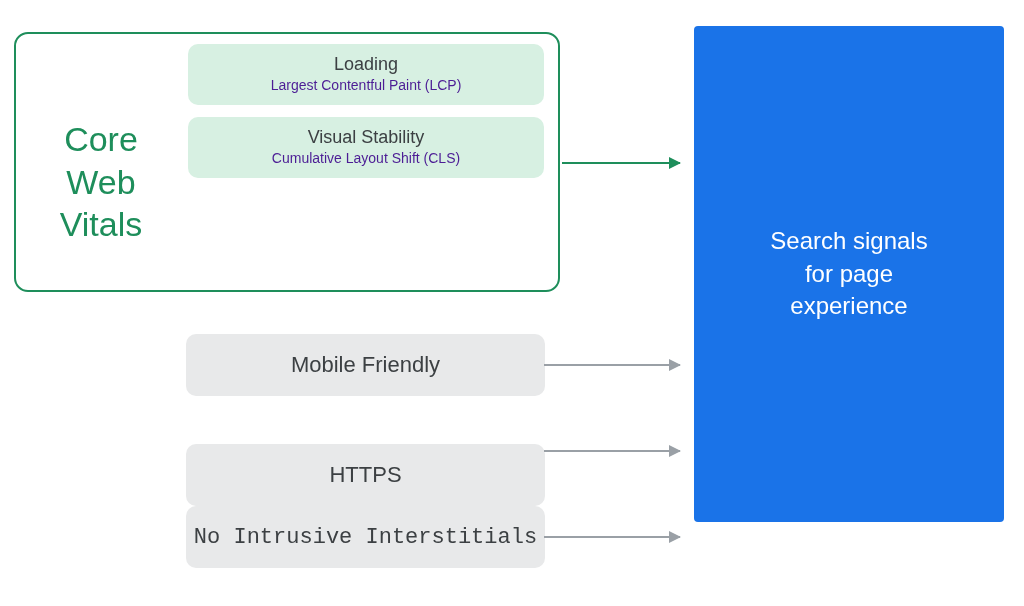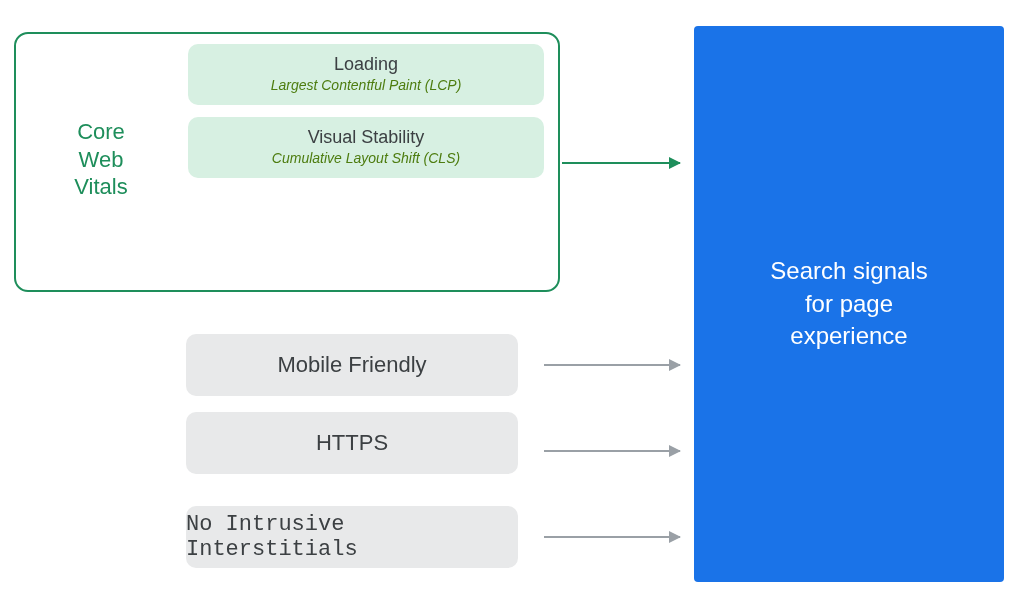--- a/index.html
+++ b/index.html
@@ -1,35 +1,35 @@
 <!DOCTYPE html>
 <html><head>
   <meta charset="utf-8">
   <style>
     * { margin:0; padding:0; box-sizing:border-box; }
     body { font-family: "Google Sans", Arial, Helvetica, sans-serif; width:1024px; height:606px; background:#fff; position:relative; }
     .stage { position:relative; width:1024px; height:606px; }
 
     
     .cwv-box { position:absolute; left:14px; top:32px; width:546px; height:260px; border:2px solid #1e8e5b; border-radius:14px; background:#fff; }
-    .cwv-label { position:absolute; left:15px; top:84px; width:140px; text-align:center; color:#1e8e5b; font-size:22px; font-weight:500; line-height:1.25; }
+    .cwv-label { position:absolute; left:15px; top:84px; width:140px; text-align:center; color:#1e8e5b; font-size:34px; font-weight:500; line-height:1.25; }
     .vitals { position:absolute; left:172px; top:10px; width:356px; }
     .vital { background:#d7f0e2; border-radius:10px; padding:10px 8px 12px; text-align:center; margin-bottom:12px; }
     .vital:last-child { margin-bottom:12px; }
     .vital .title { color:#3c4043; font-size:18px; font-weight:500; }
-    .vital .sub   { color:#4d7c0f; font-size:14px; margin-top:2px;font-style:italic; }
+    .vital .sub   { color:#4c1d95; font-size:14px; margin-top:2px; }
 
     
-    .pill { position:absolute; left:186px; width:332px; height:62px; background:#e8e9ea; border-radius:10px; display:flex; align-items:center; justify-content:center; color:#3c4043; font-size:22px; font-weight:500; }
+    .pill { position:absolute; left:186px; width:359px; height:62px; background:#e8e9ea; border-radius:10px; display:flex; align-items:center; justify-content:center; color:#3c4043; font-size:22px; font-weight:500; }
     .pill.mobile { top:334px; }
-    .pill.https  { top:412px; }
+    .pill.https  { top:444px; }
     .pill.inter  { top:506px;font-family:Liberation Mono, monospace; }
 
     
-    .blue-box { position:absolute; left:694px; top:26px; width:310px; height:556px; background:#1a73e8; border-radius:4px; display:flex; align-items:center; justify-content:center; }
+    .blue-box { position:absolute; left:694px; top:26px; width:310px; height:496px; background:#1a73e8; border-radius:4px; display:flex; align-items:center; justify-content:center; }
     .blue-box .text { color:#fff; text-align:center; font-size:24px; font-weight:500; line-height:1.35; }
 
     
     .arrow { position:absolute; height:2px; }
     .arrow.green { background:#1e8e5b; }
     .arrow.grey  { background:#9aa0a6; }
     .arrow::after { content:""; position:absolute; right:-1px; top:-5px; width:0; height:0; border-top:6px solid transparent; border-bottom:6px solid transparent; }
     .arrow.green::after { border-left:12px solid #1e8e5b; }
     .arrow.grey::after  { border-left:12px solid #9aa0a6; }
     .arrow.a1 { left:562px; top:162px; width:118px; }

